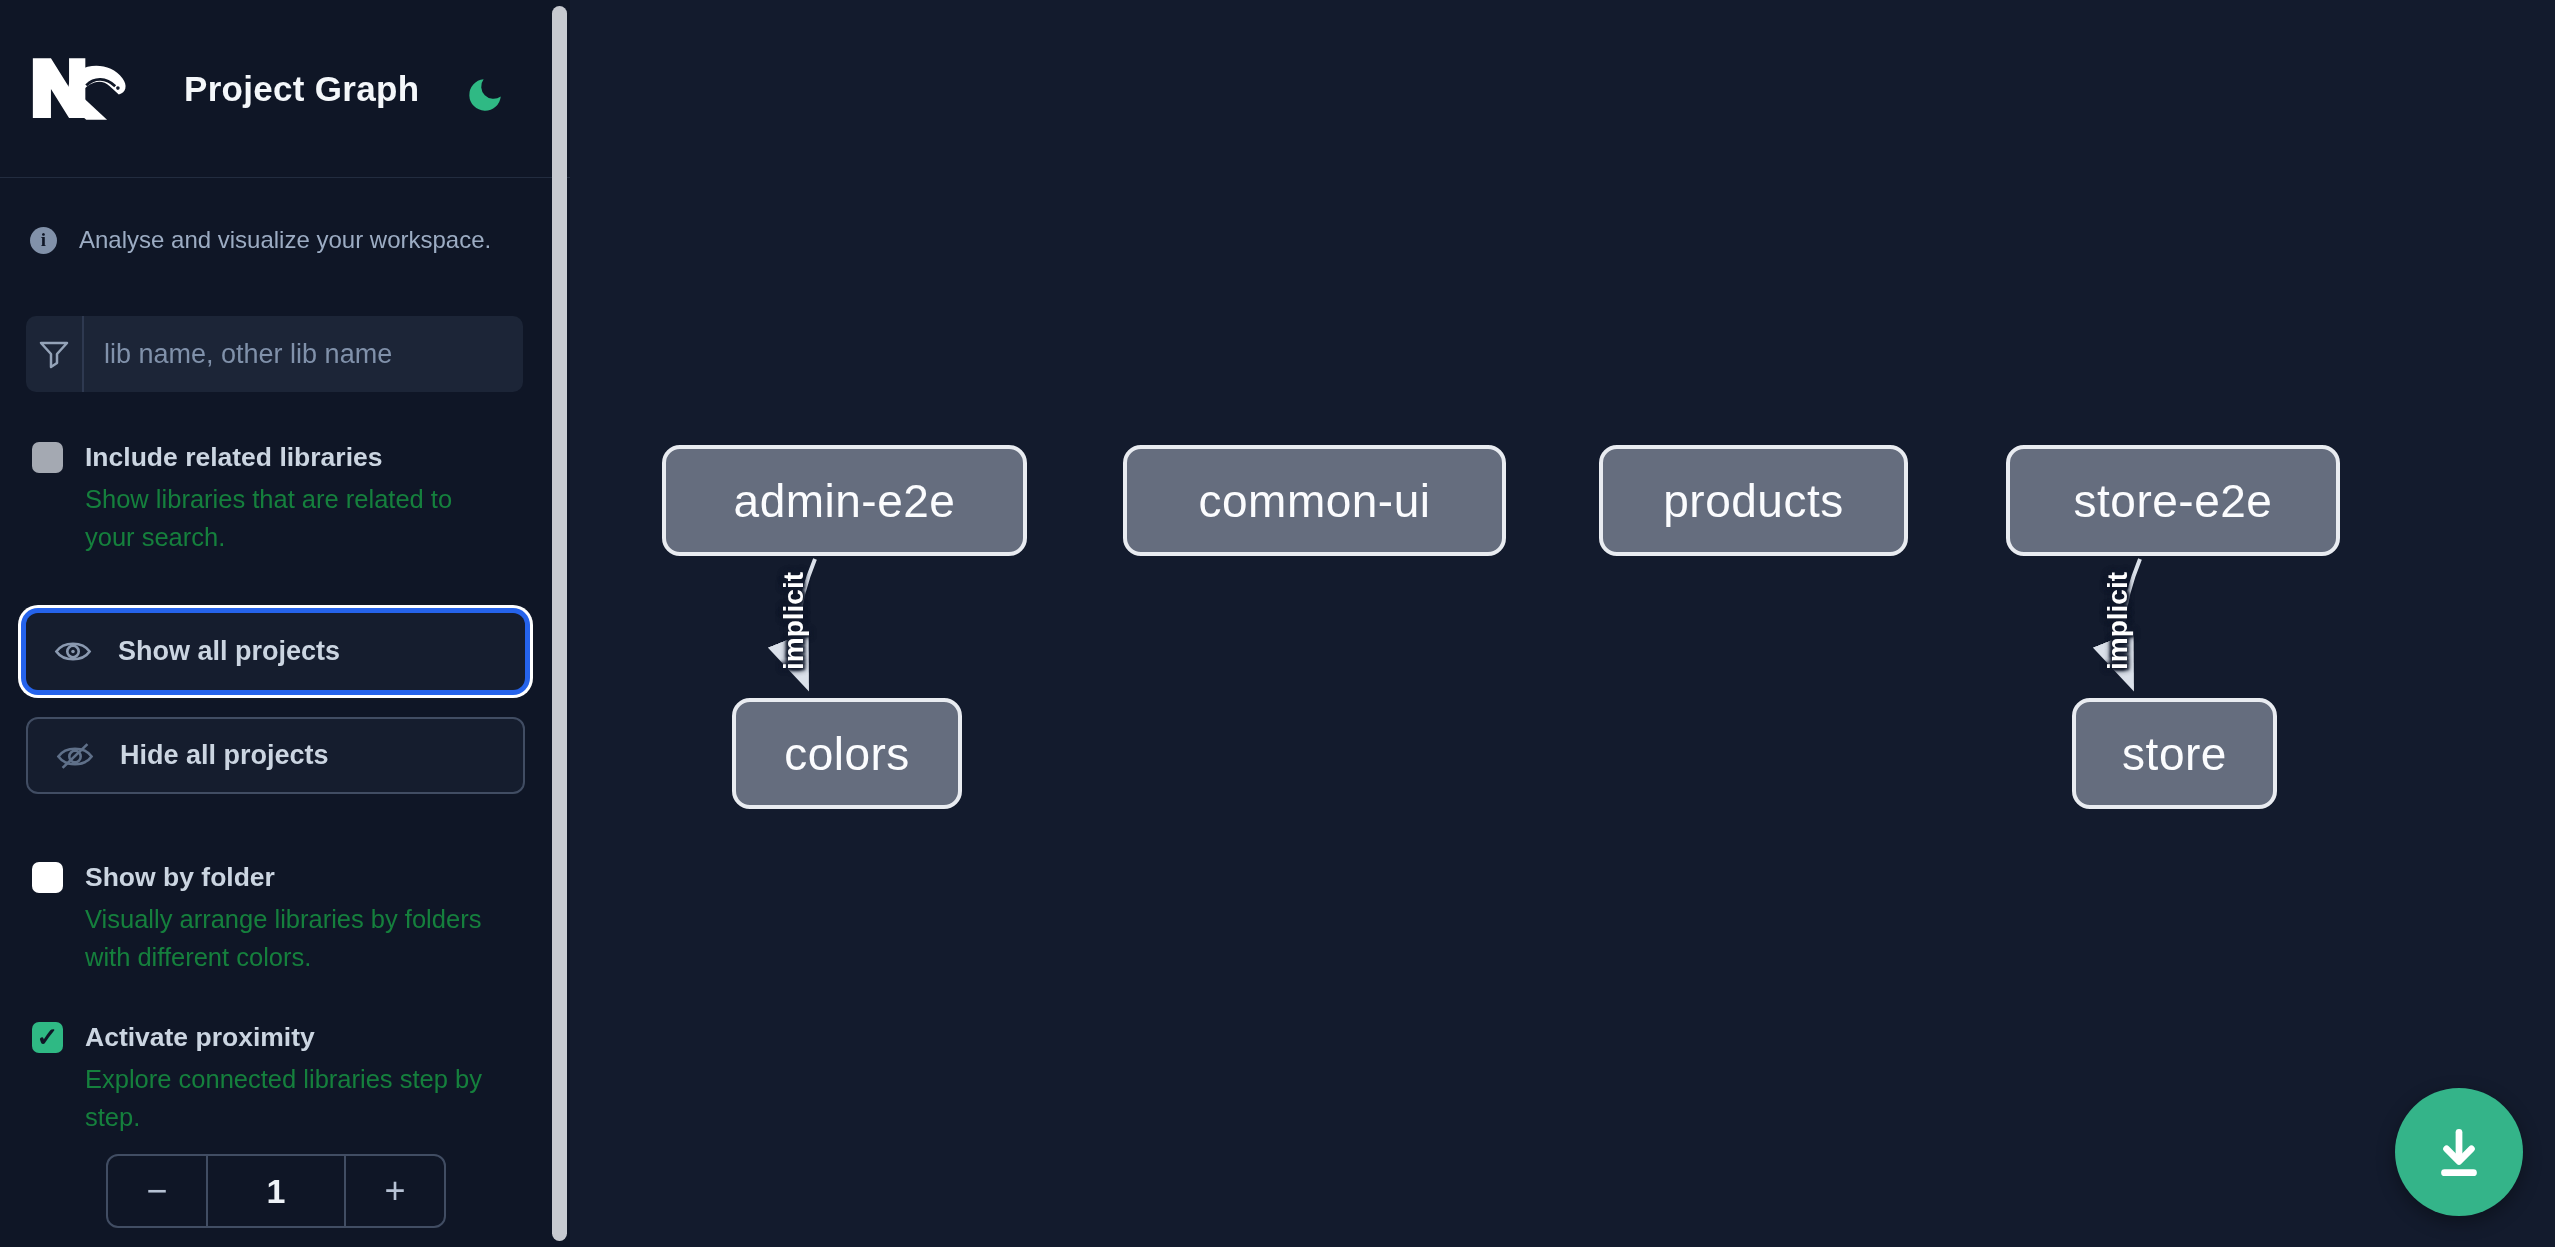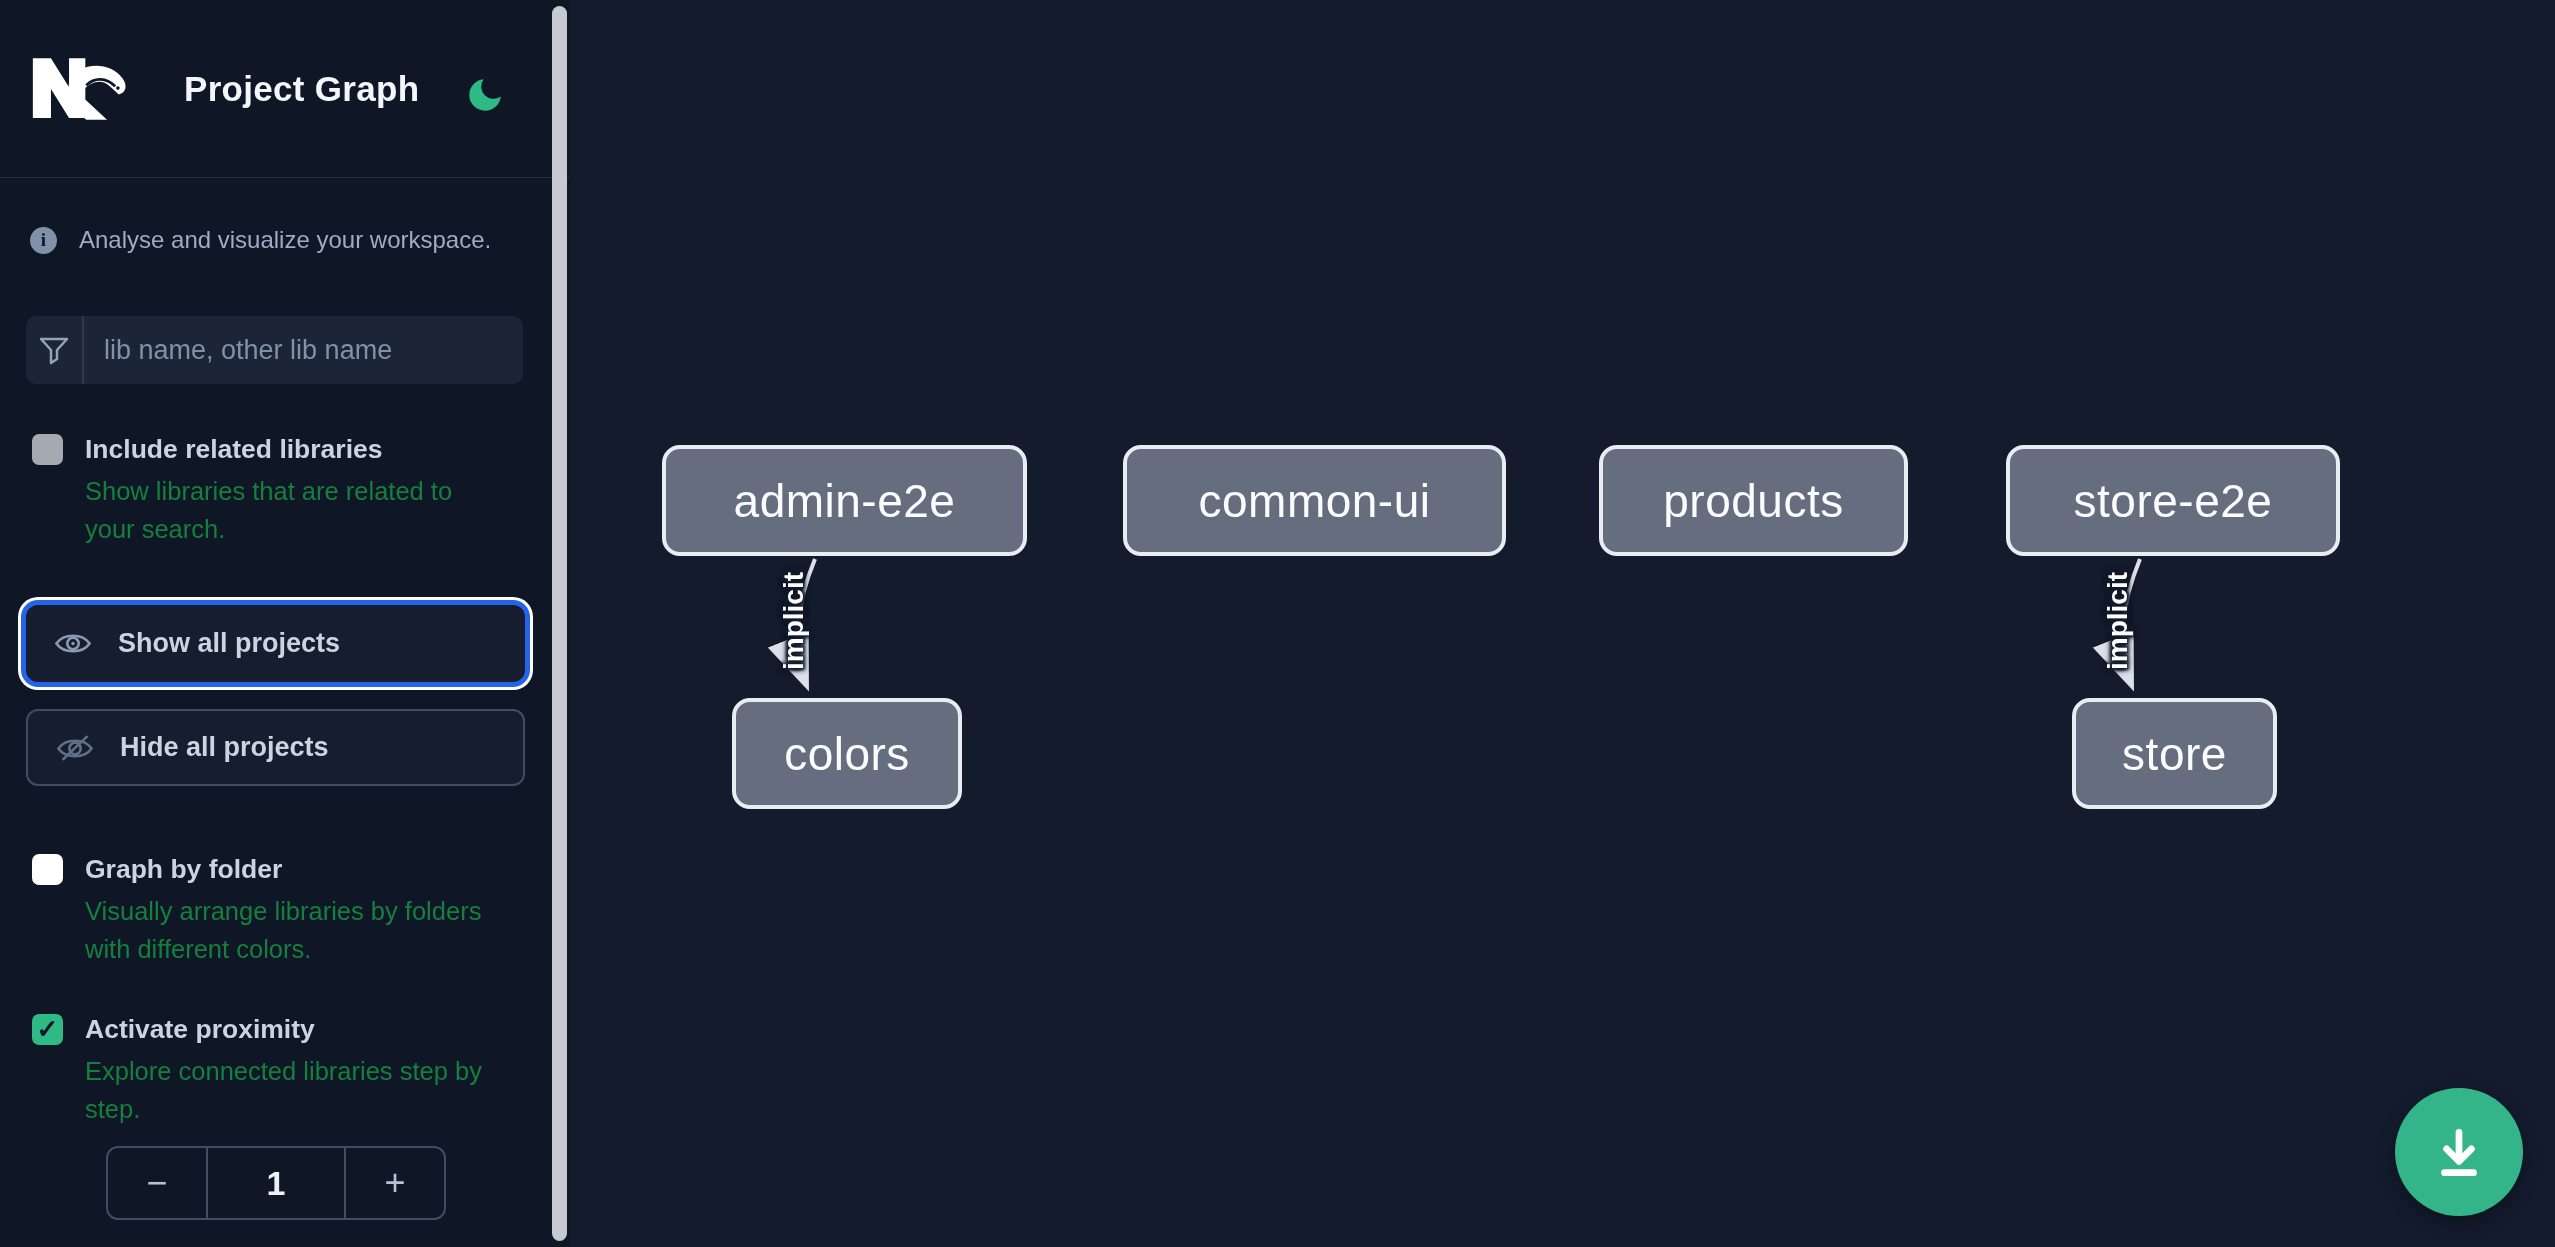--- a/index.html
+++ b/index.html
@@ -18,21 +18,21 @@
   .moon-btn { position:absolute; right:64px; top:74px; width:42px; height:42px;
               background:none; border:none; cursor:pointer; }
 
   .info-row { margin:48px 30px 0 30px; display:flex; align-items:center; gap:22px; }
   .info-badge { width:27px; height:27px; border-radius:50%; background:#8191a9;
                 color:#0f1626; font-size:19px; font-weight:700; display:flex;
                 align-items:center; justify-content:center; flex:0 0 auto;
                 font-family:"Liberation Serif", serif; }
   .info-text { color:#9cacc3; font-size:24px; }
 
-  .search-box { margin:62px 0 0 26px; width:497px; height:68px; background:#1c2537;
+  .search-box { margin:62px 0 0 26px; width:497px; height:76px; background:#1c2537;
                 border-radius:10px; display:flex; align-items:stretch; overflow:hidden; }
   .funnel-cell { width:58px; display:flex; align-items:center; justify-content:center;
                  border-right:2px solid #2e3950; }
   .search-input { flex:1; background:transparent; border:none; outline:none;
                   color:#dbe3ee; font-size:27px; padding:0 20px;
                   font-family:"Liberation Sans", sans-serif; }
   .search-input::placeholder { color:#8091aa; }
 
   .option { position:relative; margin-left:32px; padding-left:53px; width:500px; }
   .opt-cb { position:absolute; left:0; top:2px; width:31px; height:31px; border-radius:7px; }
@@ -151,21 +151,21 @@
       <svg width="38" height="28" viewBox="0 0 36 27" fill="none" stroke="#5f7089" stroke-width="2.5">
         <path d="M2 14 C9 4, 27 4, 34 14 C27 24, 9 24, 2 14 Z"></path>
         <circle cx="18" cy="14" r="5.5"></circle>
         <line x1="6" y1="25" x2="30" y2="2"></line>
       </svg>
       <span>Hide all projects</span>
     </button>
 
     <div class="option opt-2">
       <span class="opt-cb cb-unchecked"></span>
-      <div class="opt-label">Graph by folder</div>
+      <div class="opt-label">Show by folder</div>
       <div class="opt-desc">Visually arrange libraries by folders with different colors.</div>
     </div>
 
     <div class="option opt-3">
       <span class="opt-cb cb-checked">
         <span>✓</span>
       </span>
       <div class="opt-label">Activate proximity</div>
       <div class="opt-desc">Explore connected libraries step by step.</div>
     </div>

